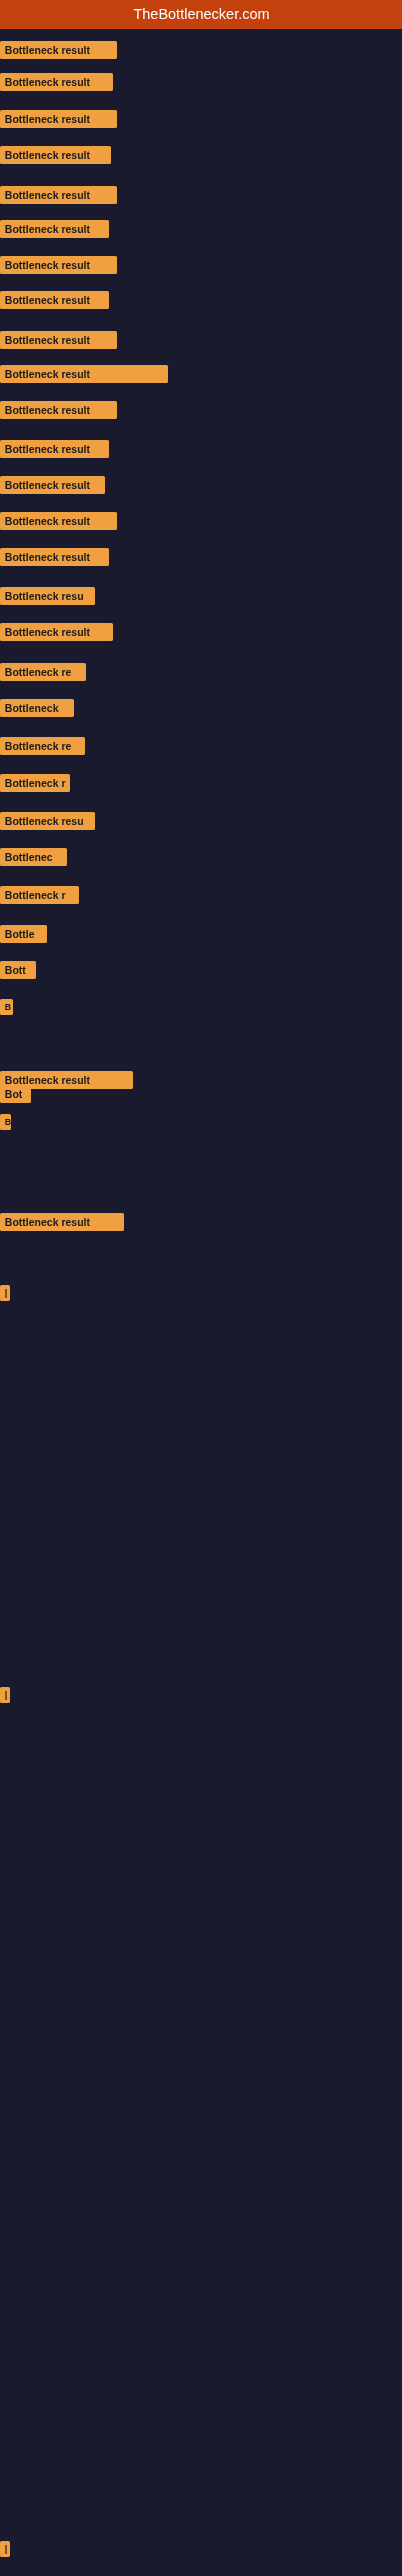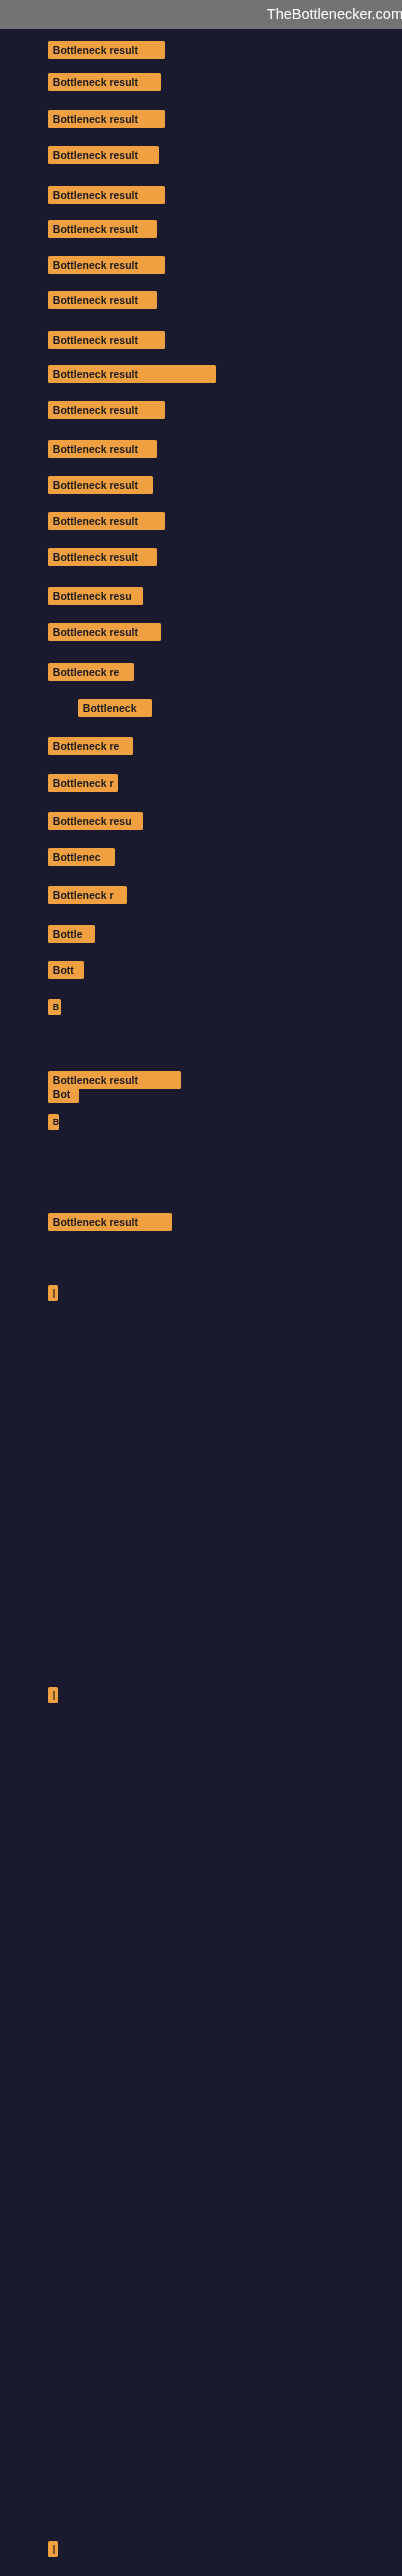--- a/index.html
+++ b/index.html
@@ -8,38 +8,37 @@
       box-sizing: border-box;
     }
     body {
       width: 403px;
       min-height: 2576px;
       background-color: #1a1a2e;
       font-family: Arial, sans-serif;
       position: relative;
     }
     .site-title {
-      text-align: right;
+      text-align: center;
       color: #ffffff;
       font-size: 14.5px;
       padding: 6.4px 0;
-      background-color: #737373;
+      background-color: #c2410c;
     }
     .chart-area {
       position: relative;
       width: 403px;
       height: 2536px;
       background-color: #1a1a2e;
     }
     .bar-item {
       position: absolute;
       left: 0;
       display: flex;
       align-items: center;
-      padding-left: 48px;
     }
     .bar-label {
       background-color: #f0a040;
       color: #1a1a1a;
       font-size: 10.5px;
       font-weight: bold;
       padding: 3.2px 4.8px;
       white-space: nowrap;
       overflow: hidden;
       border-radius: 1.6px;
@@ -98,21 +97,21 @@
     <div class="bar-item" style="top: 558px; left: 0px;">
       <div class="bar-label" style="width: 95px; max-width: 95px; font-size: 10.5px;">Bottleneck resu</div>
     </div>
     <div class="bar-item" style="top: 594px; left: 0px;">
       <div class="bar-label" style="width: 113px; max-width: 113px; font-size: 10.5px;">Bottleneck result</div>
     </div>
     <div class="bar-item" style="top: 634px; left: 0px;">
       <div class="bar-label" style="width: 86px; max-width: 86px; font-size: 10.5px;">Bottleneck re</div>
     </div>
     <div class="bar-item" style="top: 670px; left: 0px;">
-      <div class="bar-label" style="width: 74px; max-width: 74px; font-size: 10.5px; margin-left: 30px;">Bottleneck</div>
+      <div class="bar-label" style="width: 74px; max-width: 74px; font-size: 10.5px;">Bottleneck</div>
     </div>
     <div class="bar-item" style="top: 708px; left: 0px;">
       <div class="bar-label" style="width: 85px; max-width: 85px; font-size: 10.5px;">Bottleneck re</div>
     </div>
     <div class="bar-item" style="top: 745px; left: 0px;">
       <div class="bar-label" style="width: 70px; max-width: 70px; font-size: 10.5px;">Bottleneck r</div>
     </div>
     <div class="bar-item" style="top: 783px; left: 0px;">
       <div class="bar-label" style="width: 95px; max-width: 95px; font-size: 10.5px;">Bottleneck resu</div>
     </div>

